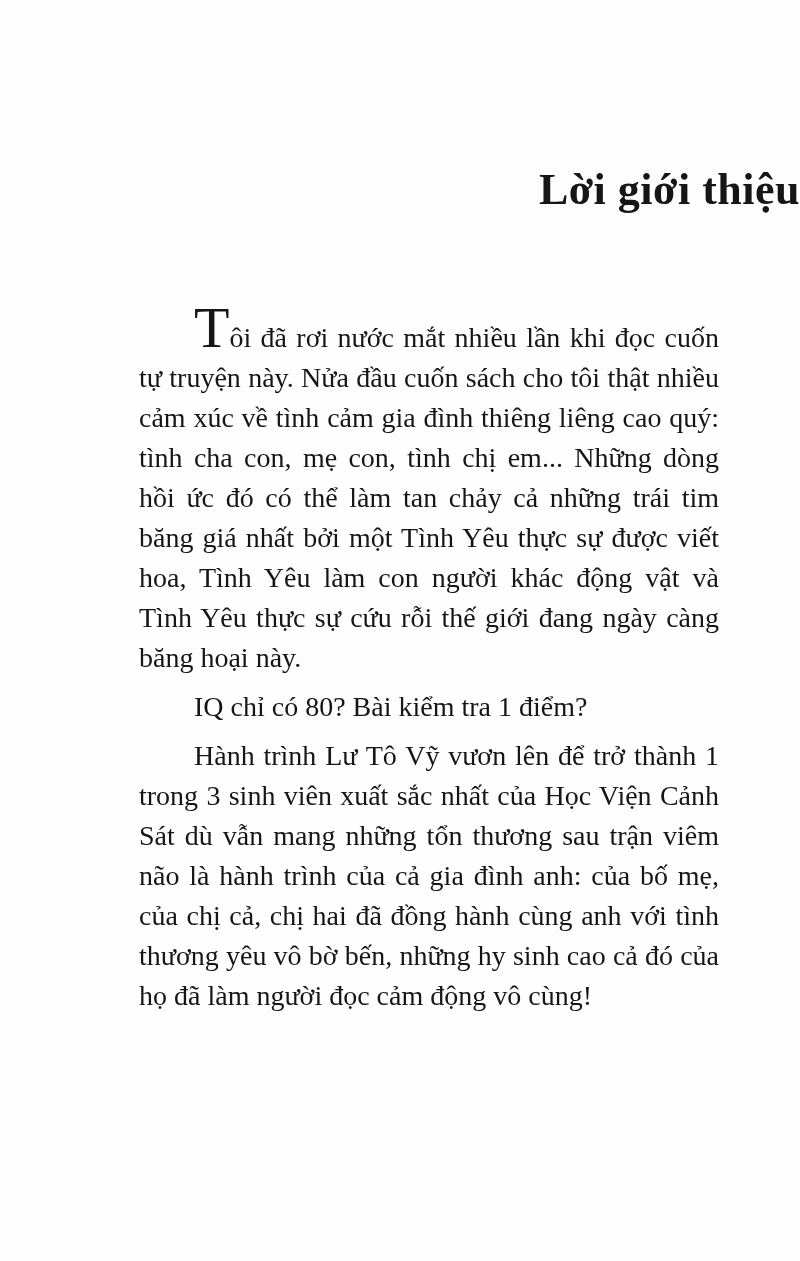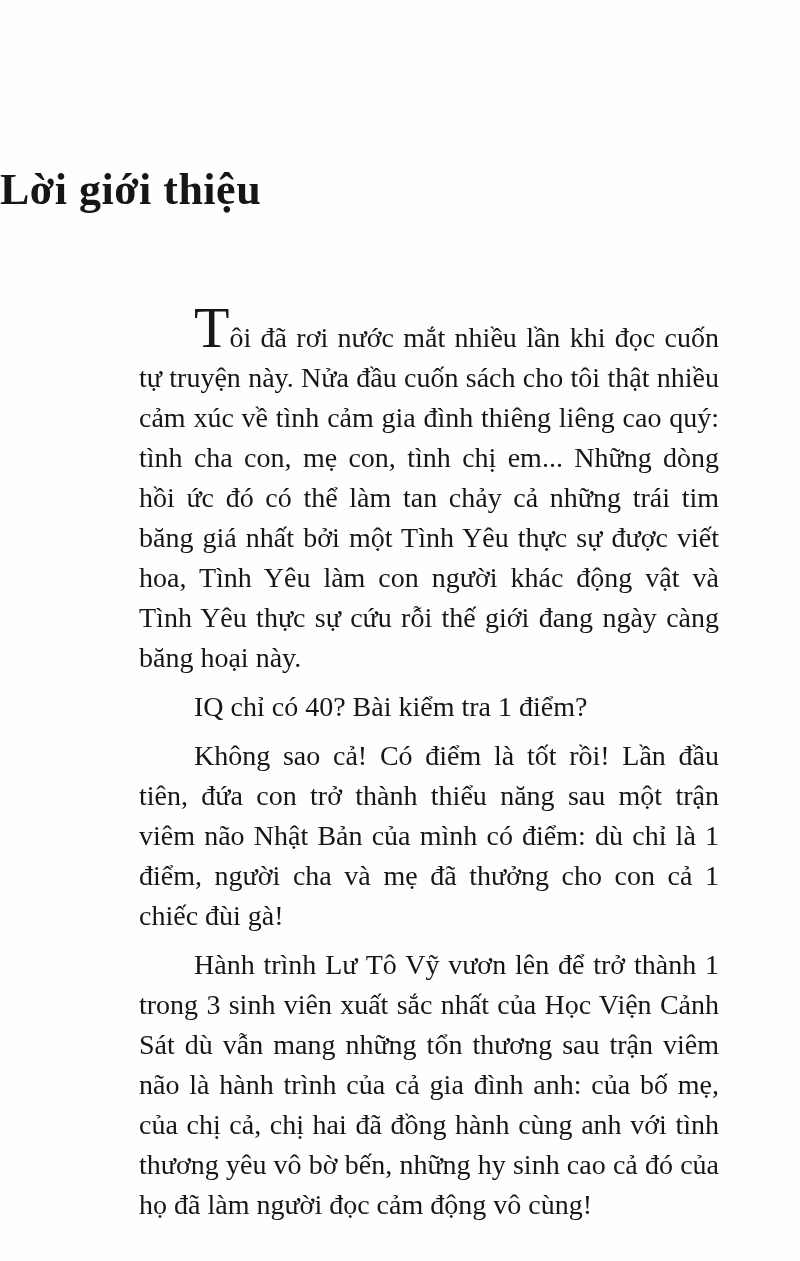--- a/index.html
+++ b/index.html
@@ -15,21 +15,21 @@
     font-family: "Liberation Serif", "DejaVu Serif", serif;
     color: #161616;
     overflow: hidden;
   }
   .title {
     position: absolute;
     top: 164px;
     left: 0;
     right: 0;
     margin: 0;
-    text-align: left;
+    text-align: right;
     font-size: 44px;
     font-weight: 700;
     letter-spacing: 0.5px;
   }
   .body-text {
     position: absolute;
     top: 318px;
     left: 110px;
     width: 580px;
     font-size: 28px;
@@ -53,19 +53,18 @@
 </style>
 </head>
 <body>
 
 <div class="page">
   <h1 class="title">Lời giới thiệu</h1>
 
   <div class="body-text">
     <p class="para"><span class="dropcap">T</span><span>ôi đã rơi nước mắt nhiều lần khi đọc cuốn tự truyện này. Nửa đầu cuốn sách cho tôi thật nhiều cảm xúc về tình cảm gia đình thiêng liêng cao quý: tình cha con, mẹ con, tình chị em... Những dòng hồi ức đó có thể làm tan chảy cả những trái tim băng giá nhất bởi một Tình Yêu thực sự được viết hoa, Tình Yêu làm con người khác động vật và Tình Yêu thực sự cứu rỗi thế giới đang ngày càng băng hoại này.</span></p>
 
-    <p class="para spaced">IQ chỉ có 40? Bài kiểm tra 1 điểm?</p>
+    <p class="para spaced">IQ chỉ có 80? Bài kiểm tra 1 điểm?</p>
 
-    <p class="para spaced">Không sao cả! Có điểm là tốt rồi! Lần đầu tiên, đứa con trở thành thiểu năng sau một trận viêm não Nhật Bản của mình có điểm: dù chỉ là 1 điểm, người cha và mẹ đã thưởng cho con cả 1 chiếc đùi gà!</p>
 
     <p class="para spaced">Hành trình Lư Tô Vỹ vươn lên để trở thành 1 trong 3 sinh viên xuất sắc nhất của Học Viện Cảnh Sát dù vẫn mang những tổn thương sau trận viêm não là hành trình của cả gia đình anh: của bố mẹ, của chị cả, chị hai đã đồng hành cùng anh với tình thương yêu vô bờ bến, những hy sinh cao cả đó của họ đã làm người đọc cảm động vô cùng!</p>
   </div>
 </div>
 
 </body></html>

